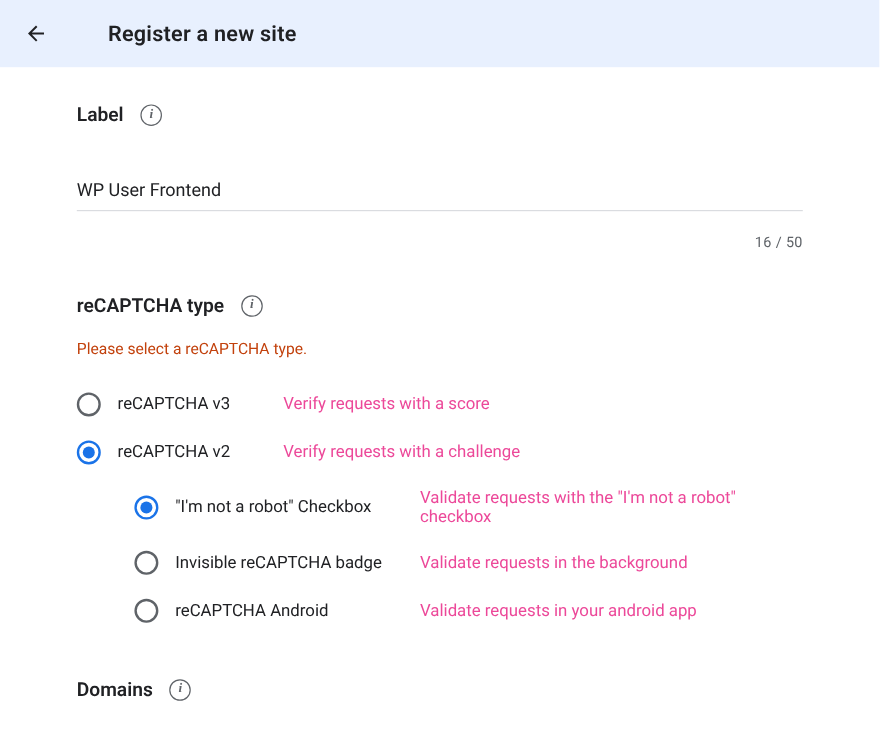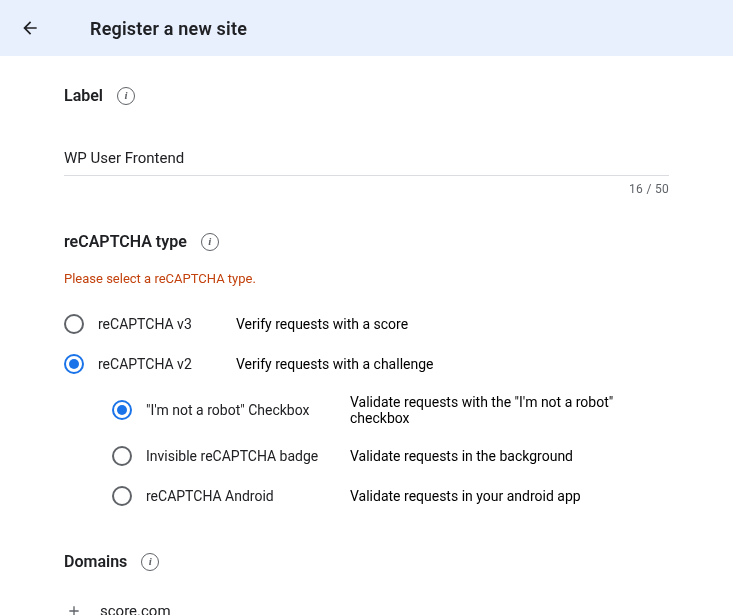--- a/index.html
+++ b/index.html
@@ -8,31 +8,31 @@
     .back-arrow { width: 24px; height: 24px; cursor: pointer; display: flex; align-items: center; justify-content: center; }
     .header-title { font-size: 18px; font-weight: 600; letter-spacing: 0.2px; }
     .content { padding: 30px 64px 20px 64px; }
     .section { margin-bottom: 36px; }
     .section-header { display: flex; align-items: center; gap: 14px; margin-bottom: 20px; }
     .section-title { font-size: 16px; font-weight: 600; }
     .info-icon { width: 18px; height: 18px; border: 1.5px solid #5f6368; border-radius: 50%; display: flex; align-items: center; justify-content: center; cursor: pointer; }
     .info-icon span { font-family: serif; font-style: italic; font-size: 11px; color: #5f6368; font-weight: bold; line-height: 1; }
     .text-input-row { border-bottom: 1px solid #dadce0; padding: 6px 0 8px 0; margin-top: 38px; }
     .text-input { border: none; outline: none; font-size: 15px; width: 100%; font-family: inherit; color: #202124; }
-    .char-count { text-align: right; font-size: 12px; color: #5f6368; margin-top: 6px; letter-spacing: 0.3px; }
+    .char-count { text-align: right; font-size: 12px; color: #5f6368; margin-top: 19px; letter-spacing: 0.3px; }
     .error-text { color: #c2410c; font-size: 13px; margin-top: 12px; margin-bottom: 18px; }
     .radio-list { margin-top: 0; }
     .radio-row { display: flex; align-items: center; padding: 10px 0; cursor: pointer; gap: 14px; }
     .radio-row.sub { padding-left: 48px; }
     .radio { width: 20px; height: 20px; border: 2px solid #5f6368; border-radius: 50%; flex-shrink: 0; position: relative; }
     .radio.selected { border-color: #1a73e8; }
     .radio.selected::after { content: ''; position: absolute; top: 3px; left: 3px; width: 10px; height: 10px; background: #1a73e8; border-radius: 50%; }
     .radio-label { font-size: 14px; color: #202124; min-width: 124px; }
     .radio-label.sub { min-width: 190px; }
-    .radio-desc { font-size: 14px; color: #000000; }
+    .radio-desc { font-size: 14px; color: #ec4899; }
     .domain-row { display: flex; align-items: center; gap: 16px; padding: 10px 0; }
     .plus-icon { width: 20px; height: 20px; display: flex; align-items: center; justify-content: center; color: #5f6368; font-size: 20px; cursor: pointer; }
     .domain-text { font-size: 15px; }
   </style>
 </head>
 <body>
 
 <div class="header">
   <div class="back-arrow">
     <svg width="20" height="20" viewBox="0 0 24 24">

